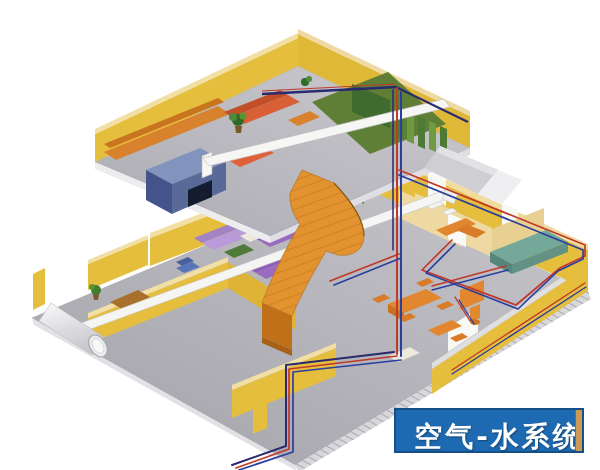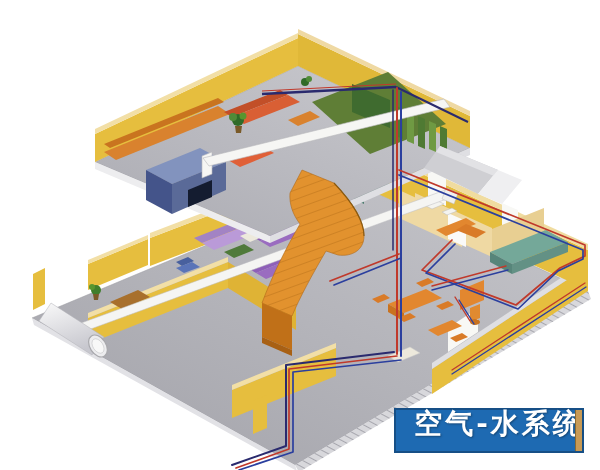--- a/index.html
+++ b/index.html
@@ -1,21 +1,21 @@
 <!DOCTYPE html>
 <html lang="zh"><head>
 <meta charset="utf-8">
 <style>
   html,body{margin:0;padding:0;background:#fff;}
   .stage{position:relative;width:600px;height:470px;background:#fff;overflow:hidden;
          font-family:"Liberation Sans",sans-serif;}
   .stage svg{position:absolute;left:0;top:0;}
   .caption{position:absolute;left:394px;top:408px;width:190px;height:45px;
            box-sizing:border-box;border:2px solid #164F86;
-           display:flex;align-items:flex-start;justify-content:center;padding-left:20px;}
+           display:flex;align-items:flex-end;justify-content:center;padding-left:20px;}
   .caption .txt{color:#fff;font-family:"DejaVu Serif",serif;font-size:28px;font-weight:bold;
                 letter-spacing:3px;white-space:nowrap;text-shadow:1px 1px 2px rgba(0,0,0,.35);
                 line-height:1;}
   .caption .edge{position:absolute;right:0;top:0;bottom:0;width:6px;display:block;
                  border-left:1px solid #8a6a30;}
 </style>
 </head>
 <body>
 
 <div class="stage">

